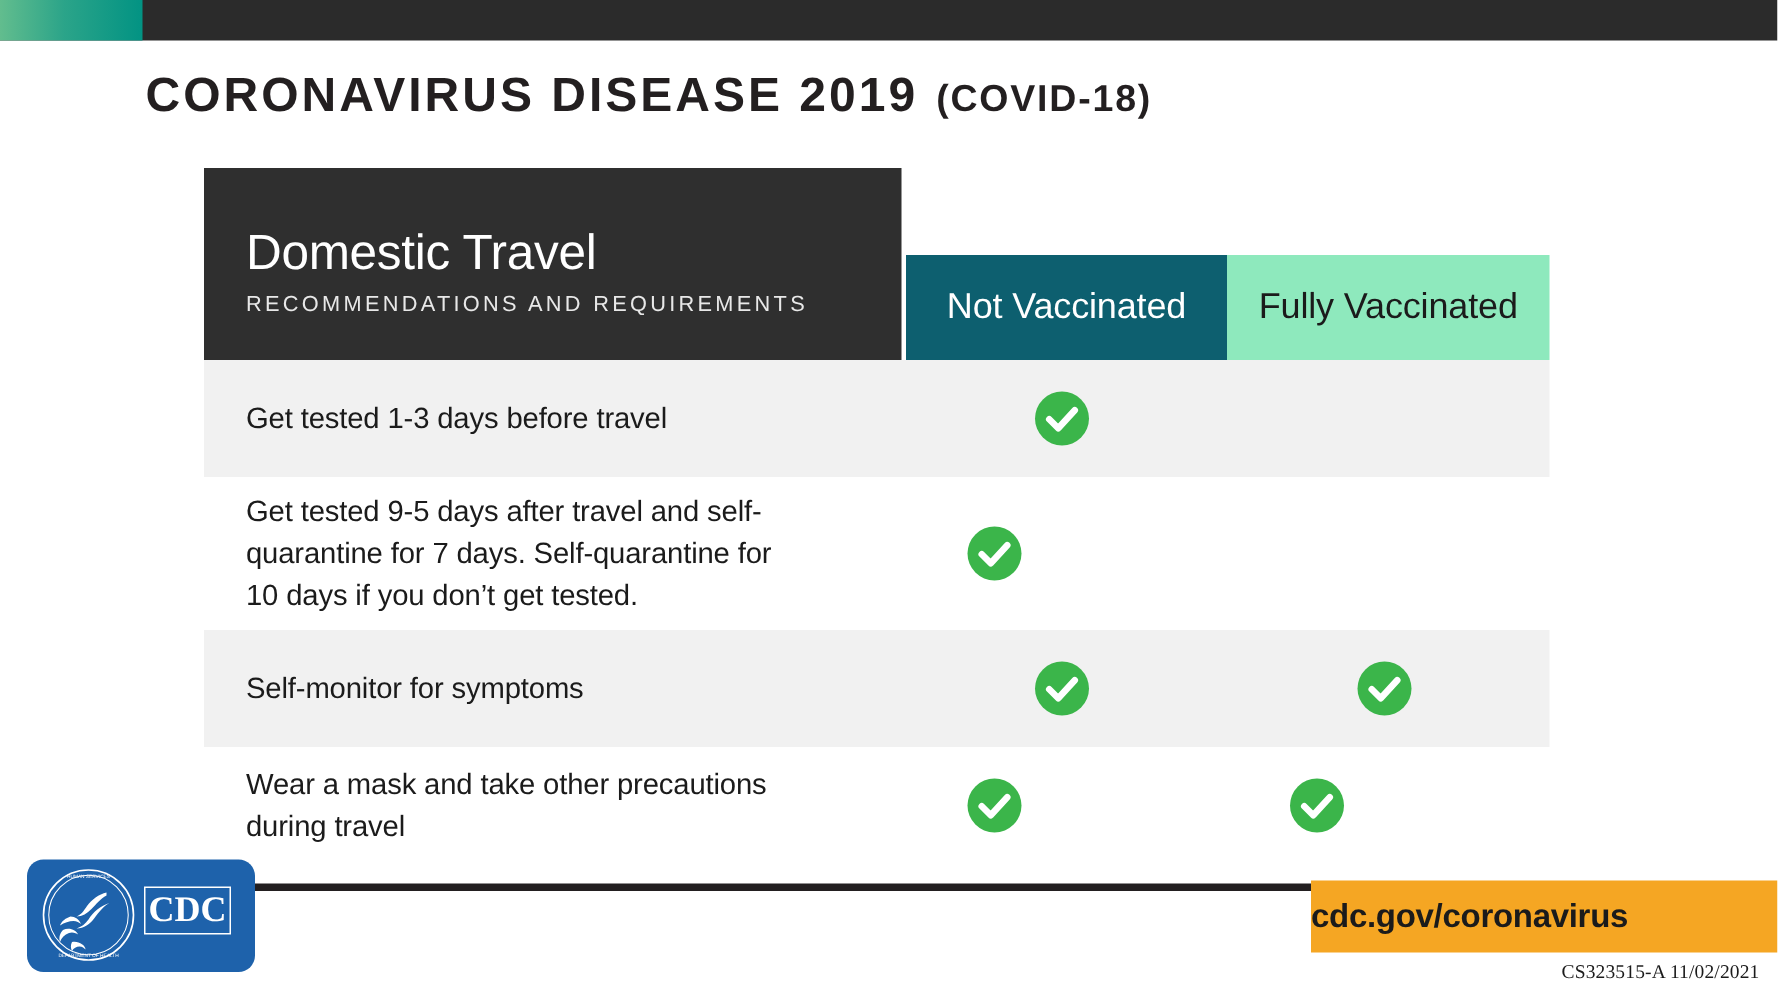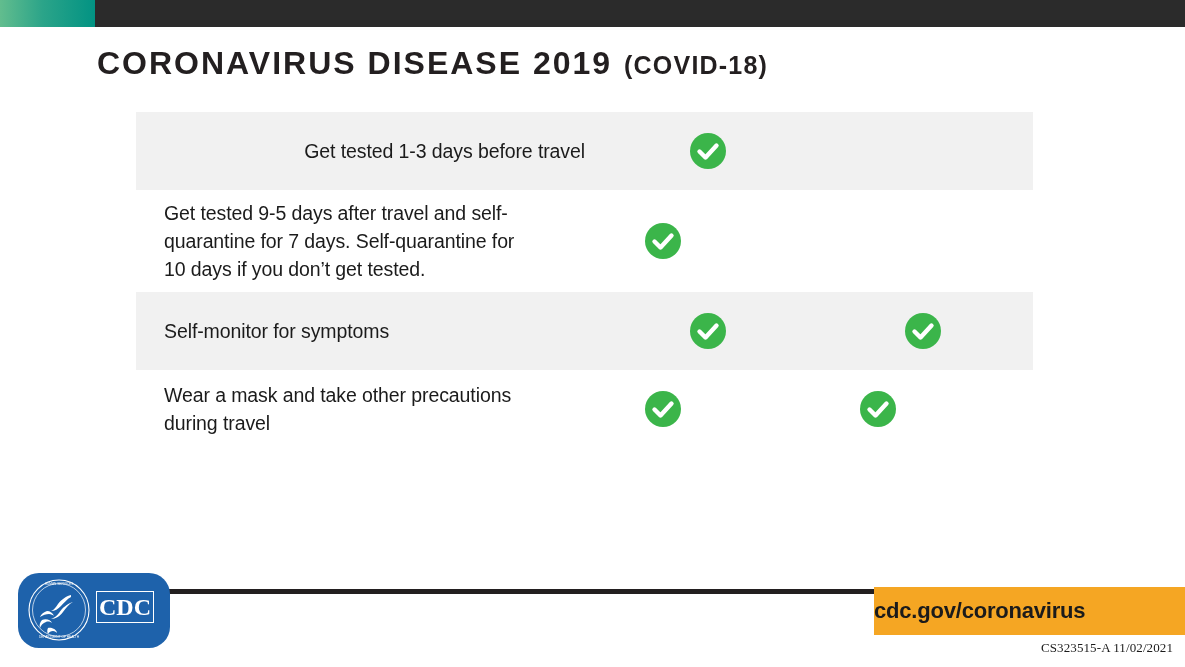--- a/index.html
+++ b/index.html
@@ -165,21 +165,21 @@
     background: #231f20;
   }
 
   .cdc-logo {
     position: absolute;
     left: 18px;
     top: 573px;
     width: 152px;
     height: 75px;
     background: #1e62ab;
-    border-radius: 21px;
+    border-radius: 11px;
     overflow: hidden;
   }
   .seal {
     position: absolute;
     left: 9px;
     top: 5px;
     width: 64px;
     height: 64px;
   }
   .cdc-box {
@@ -239,22 +239,34 @@
     <div class="topbar-accent"></div>
   </div>
 
   <div class="title-wrap">
     <span class="title-main">CORONAVIRUS DISEASE 2019</span>
     <span class="title-sub">(COVID-18)</span>
   </div>
 
   <div class="table">
 
-
-    <div class="row alt" style="height:78px;text-align:right;">
+    <div class="thead">
+      <div class="th-title">
+        <div class="th-title-main">Domestic Travel</div>
+        <div class="th-title-sub">RECOMMENDATIONS AND REQUIREMENTS</div>
+      </div>
+      <div class="th-col th-col-not">
+        <span>Not Vaccinated</span>
+      </div>
+      <div class="th-col th-col-full">
+        <span>Fully Vaccinated</span>
+      </div>
+    </div>
+
+    <div class="row alt" style="height:78px;">
       <div class="cell-label">Get tested 1-3 days before travel</div>
       <div class="cell-mark">
         <svg class="check" viewBox="0 0 38 38">
           <circle cx="19" cy="19" r="18" fill="#3bb54a"></circle>
           <path d="M10.5 19.5 L16.5 25.5 L27.5 13.5" stroke="#ffffff" stroke-width="4.4" fill="none" stroke-linecap="round" stroke-linejoin="round"></path>
         </svg>
       </div>
       <div class="cell-mark second">
         <span class="check-empty"></span>
       </div>

